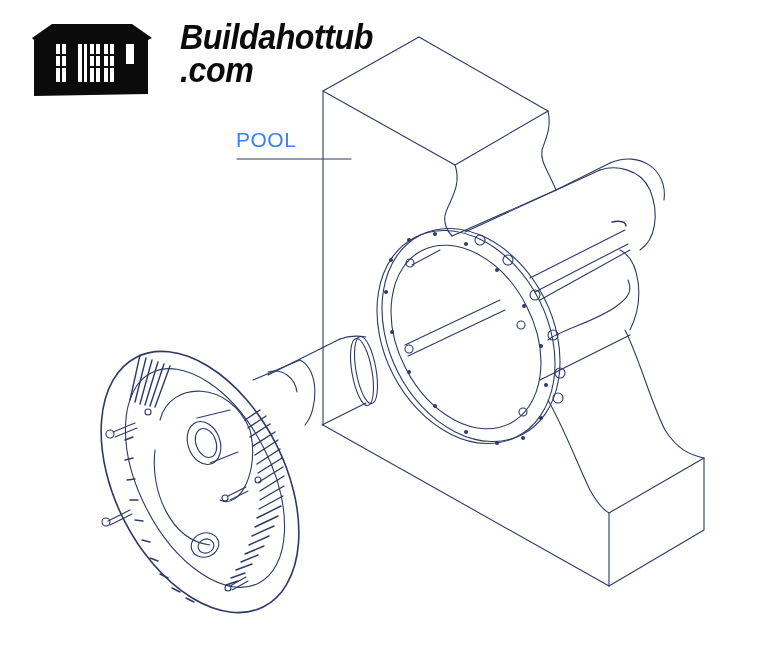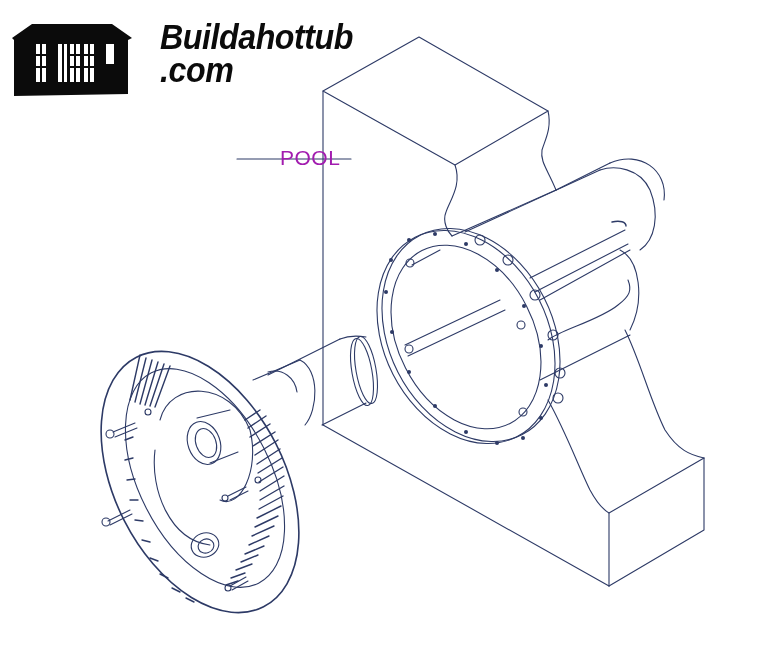--- a/index.html
+++ b/index.html
@@ -1,25 +1,25 @@
 <!DOCTYPE html>
 <html><head>
   <meta charset="utf-8">
   <style>
     html, body { margin: 0; padding: 0; background: #ffffff; }
     body { width: 768px; height: 646px; position: relative; overflow: hidden;
            font-family: "Liberation Sans", sans-serif; }
-    .logo { position: absolute; left: 8px; top: 12px; width: 380px; height: 90px; }
+    .logo { position: absolute; left: 28px; top: 12px; width: 380px; height: 90px; }
     .logo-text { position: absolute; left: 152px; top: 8px;
                  font-family: "Liberation Sans", sans-serif; font-weight: bold; font-style: italic;
                  font-size: 35px; line-height: 33px; color: #0b0b0b; letter-spacing: -0.5px;
                  transform: scaleX(0.92); transform-origin: left top; }
     .diagram { position: absolute; left: 0; top: 0; width: 768px; height: 646px; }
-    .callout { position: absolute; left: 236px; top: 146px; font-size: 21px; color: #a21caf;
-               letter-spacing: 0.5px; margin-left: 44px; }
+    .callout { position: absolute; left: 236px; top: 128px; font-size: 21px; color: #3b82f6;
+               letter-spacing: 0.5px; }
   </style>
 </head>
 <body>
 
 <svg class="diagram" viewBox="0 0 768 646" xmlns="http://www.w3.org/2000/svg">
   <g fill="none" stroke="#2d3a66" stroke-width="1.1" stroke-linejoin="round" stroke-linecap="round">
 
     <g>
 
       <path d="M323 91 L419 37 L548 111 L455 165 Z"></path>

